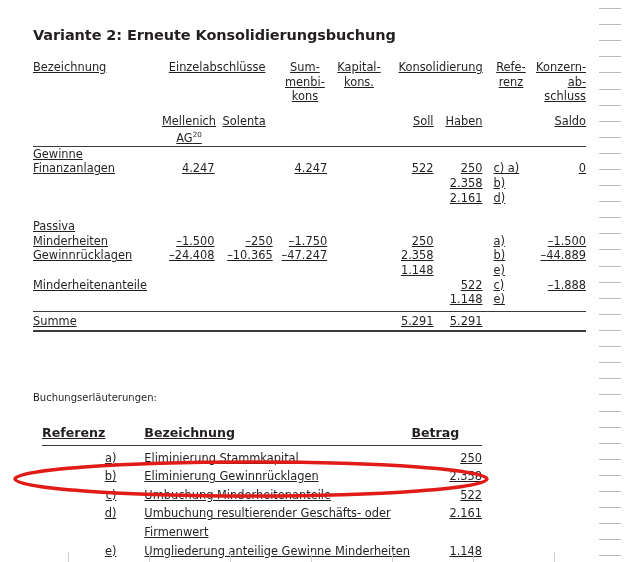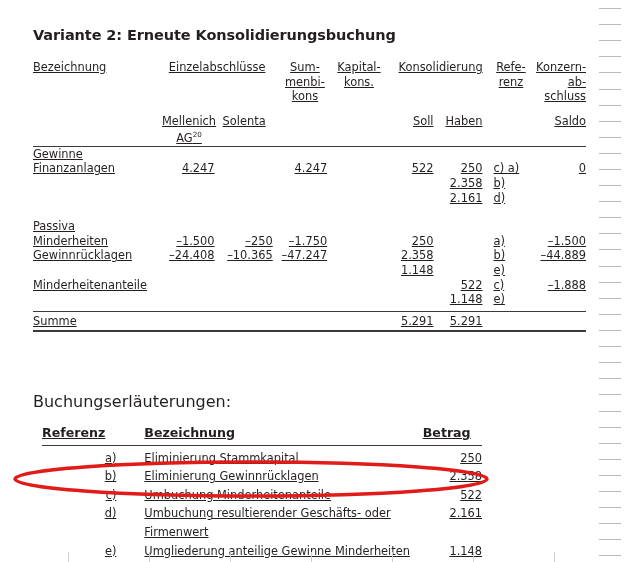--- a/index.html
+++ b/index.html
@@ -112,21 +112,21 @@
 
   .sect-label { padding-top: 5px !important; }
   .row-gap td { height: 9px; }
   .small-gap td { height: 4px; }
 
   
   .expl-title {
     position: absolute;
     left: 33px;
     top: 392px;
-    font-size: 16px;
+    font-size: 10px;
     white-space: nowrap;
   }
 
   #expl-table {
     position: absolute;
     left: 42px;
     top: 424px;
     width: 440px;
     font-size: 11.4px;
   }
@@ -139,21 +139,21 @@
     font-weight: bold;
     font-size: 12.6px;
     padding-bottom: 2px;
     border-bottom: 1.3px solid #3a3a3a;
   }
   .e-ref { width: 76px; text-align: right; padding-right: 4px !important; }
   .e-ref-h { text-align: left; }
   .e-bez { width: 290px; text-align: left; padding-left: 24px !important; }
   .e-bez-h { text-align: left; padding-left: 24px !important; }
   .e-bet { width: 74px; text-align: right; }
-  .e-bet-h { text-align: center; }
+  .e-bet-h { text-align: left; }
   #expl-table tbody tr:first-child td { padding-top: 3px; }
   #expl-table tbody tr:last-child td { border-bottom: 1.3px solid #7a7a7a; padding-bottom: 2px; }
 
   
   .annot {
     position: absolute;
     left: 10px;
     top: 459px;
     width: 482px;
     height: 40px;

